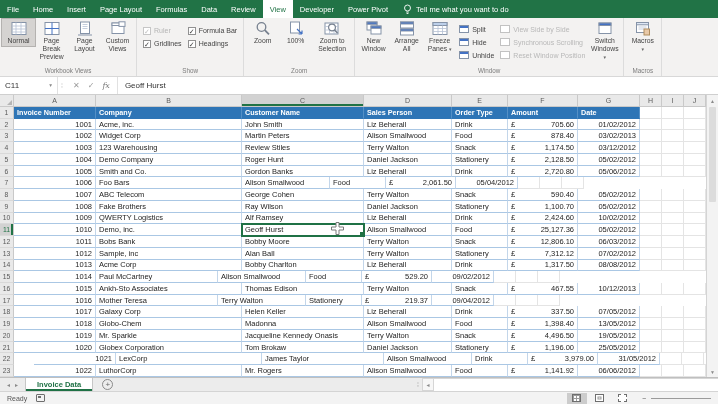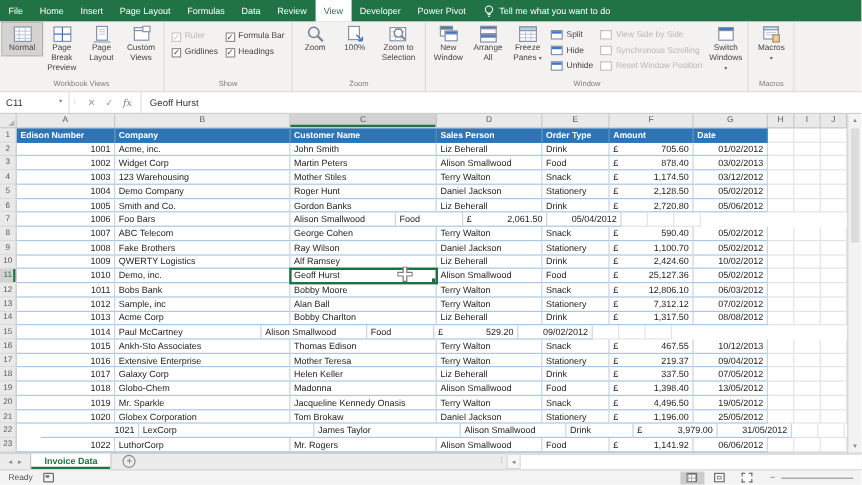--- a/index.html
+++ b/index.html
@@ -321,21 +321,21 @@
         <div class="colhead" style="width: 56px;">E</div>
         <div class="colhead" style="width: 70px;">F</div>
         <div class="colhead" style="width: 62px;">G</div>
         <div class="colhead" style="width: 22px;">H</div>
         <div class="colhead" style="width: 22px;">I</div>
         <div class="colhead" style="width: 22px;">J</div>
       </div>
     <div class="sheetrows">
         <div class="srow">
           <div class="rownum">1</div>
-          <div class="cell hdr1" style="width: 82px;">Edison Number</div>
+          <div class="cell hdr1" style="width: 82px;">Invoice Number</div>
           <div class="cell hdr1" style="width: 146px;">Company</div>
           <div class="cell hdr1" style="width: 122px;">Customer Name</div>
           <div class="cell hdr1" style="width: 88px;">Sales Person</div>
           <div class="cell hdr1" style="width: 56px;">Order Type</div>
           <div class="cell hdr1" style="width: 70px;">Amount</div>
           <div class="cell hdr1" style="width: 62px;">Date</div>
           <div class="cell plain" style="width: 22px;"></div>
           <div class="cell plain" style="width: 22px;"></div>
           <div class="cell plain" style="width: 22px;"></div>
         </div>
@@ -368,21 +368,21 @@
           </div>
           <div class="cell num" style="width: 62px;">03/02/2013</div>
           <div class="cell plain" style="width: 22px;"></div>
           <div class="cell plain" style="width: 22px;"></div>
           <div class="cell plain" style="width: 22px;"></div>
         </div>
         <div class="srow">
           <div class="rownum">4</div>
           <div class="cell num" style="width: 82px;">1003</div>
           <div class="cell" style="width: 146px;">123 Warehousing</div>
-          <div class="cell" style="width: 122px;">Mother Stiles</div>
+          <div class="cell" style="width: 122px;">Review Stiles</div>
           <div class="cell" style="width: 88px;">Terry Walton</div>
           <div class="cell" style="width: 56px;">Snack</div>
           <div class="cell amt" style="width: 70px;">
             <div class="" style="display: inline;">£</div>
             <div class="" style="display: inline;">1,174.50</div>
           </div>
           <div class="cell num" style="width: 62px;">03/12/2012</div>
           <div class="cell plain" style="width: 22px;"></div>
           <div class="cell plain" style="width: 22px;"></div>
           <div class="cell plain" style="width: 22px;"></div>
@@ -573,21 +573,20 @@
             <div class="" style="display: inline;">467.55</div>
           </div>
           <div class="cell num" style="width: 62px;">10/12/2013</div>
           <div class="cell plain" style="width: 22px;"></div>
           <div class="cell plain" style="width: 22px;"></div>
           <div class="cell plain" style="width: 22px;"></div>
         </div>
         <div class="srow">
           <div class="rownum">17</div>
           <div class="cell num" style="width: 82px;">1016</div>
-          <div class="cell" style="width: 146px;">Extensive Enterprise</div>
           <div class="cell" style="width: 122px;">Mother Teresa</div>
           <div class="cell" style="width: 88px;">Terry Walton</div>
           <div class="cell" style="width: 56px;">Stationery</div>
           <div class="cell amt" style="width: 70px;">
             <div class="" style="display: inline;">£</div>
             <div class="" style="display: inline;">219.37</div>
           </div>
           <div class="cell num" style="width: 62px;">09/04/2012</div>
           <div class="cell plain" style="width: 22px;"></div>
           <div class="cell plain" style="width: 22px;"></div>

